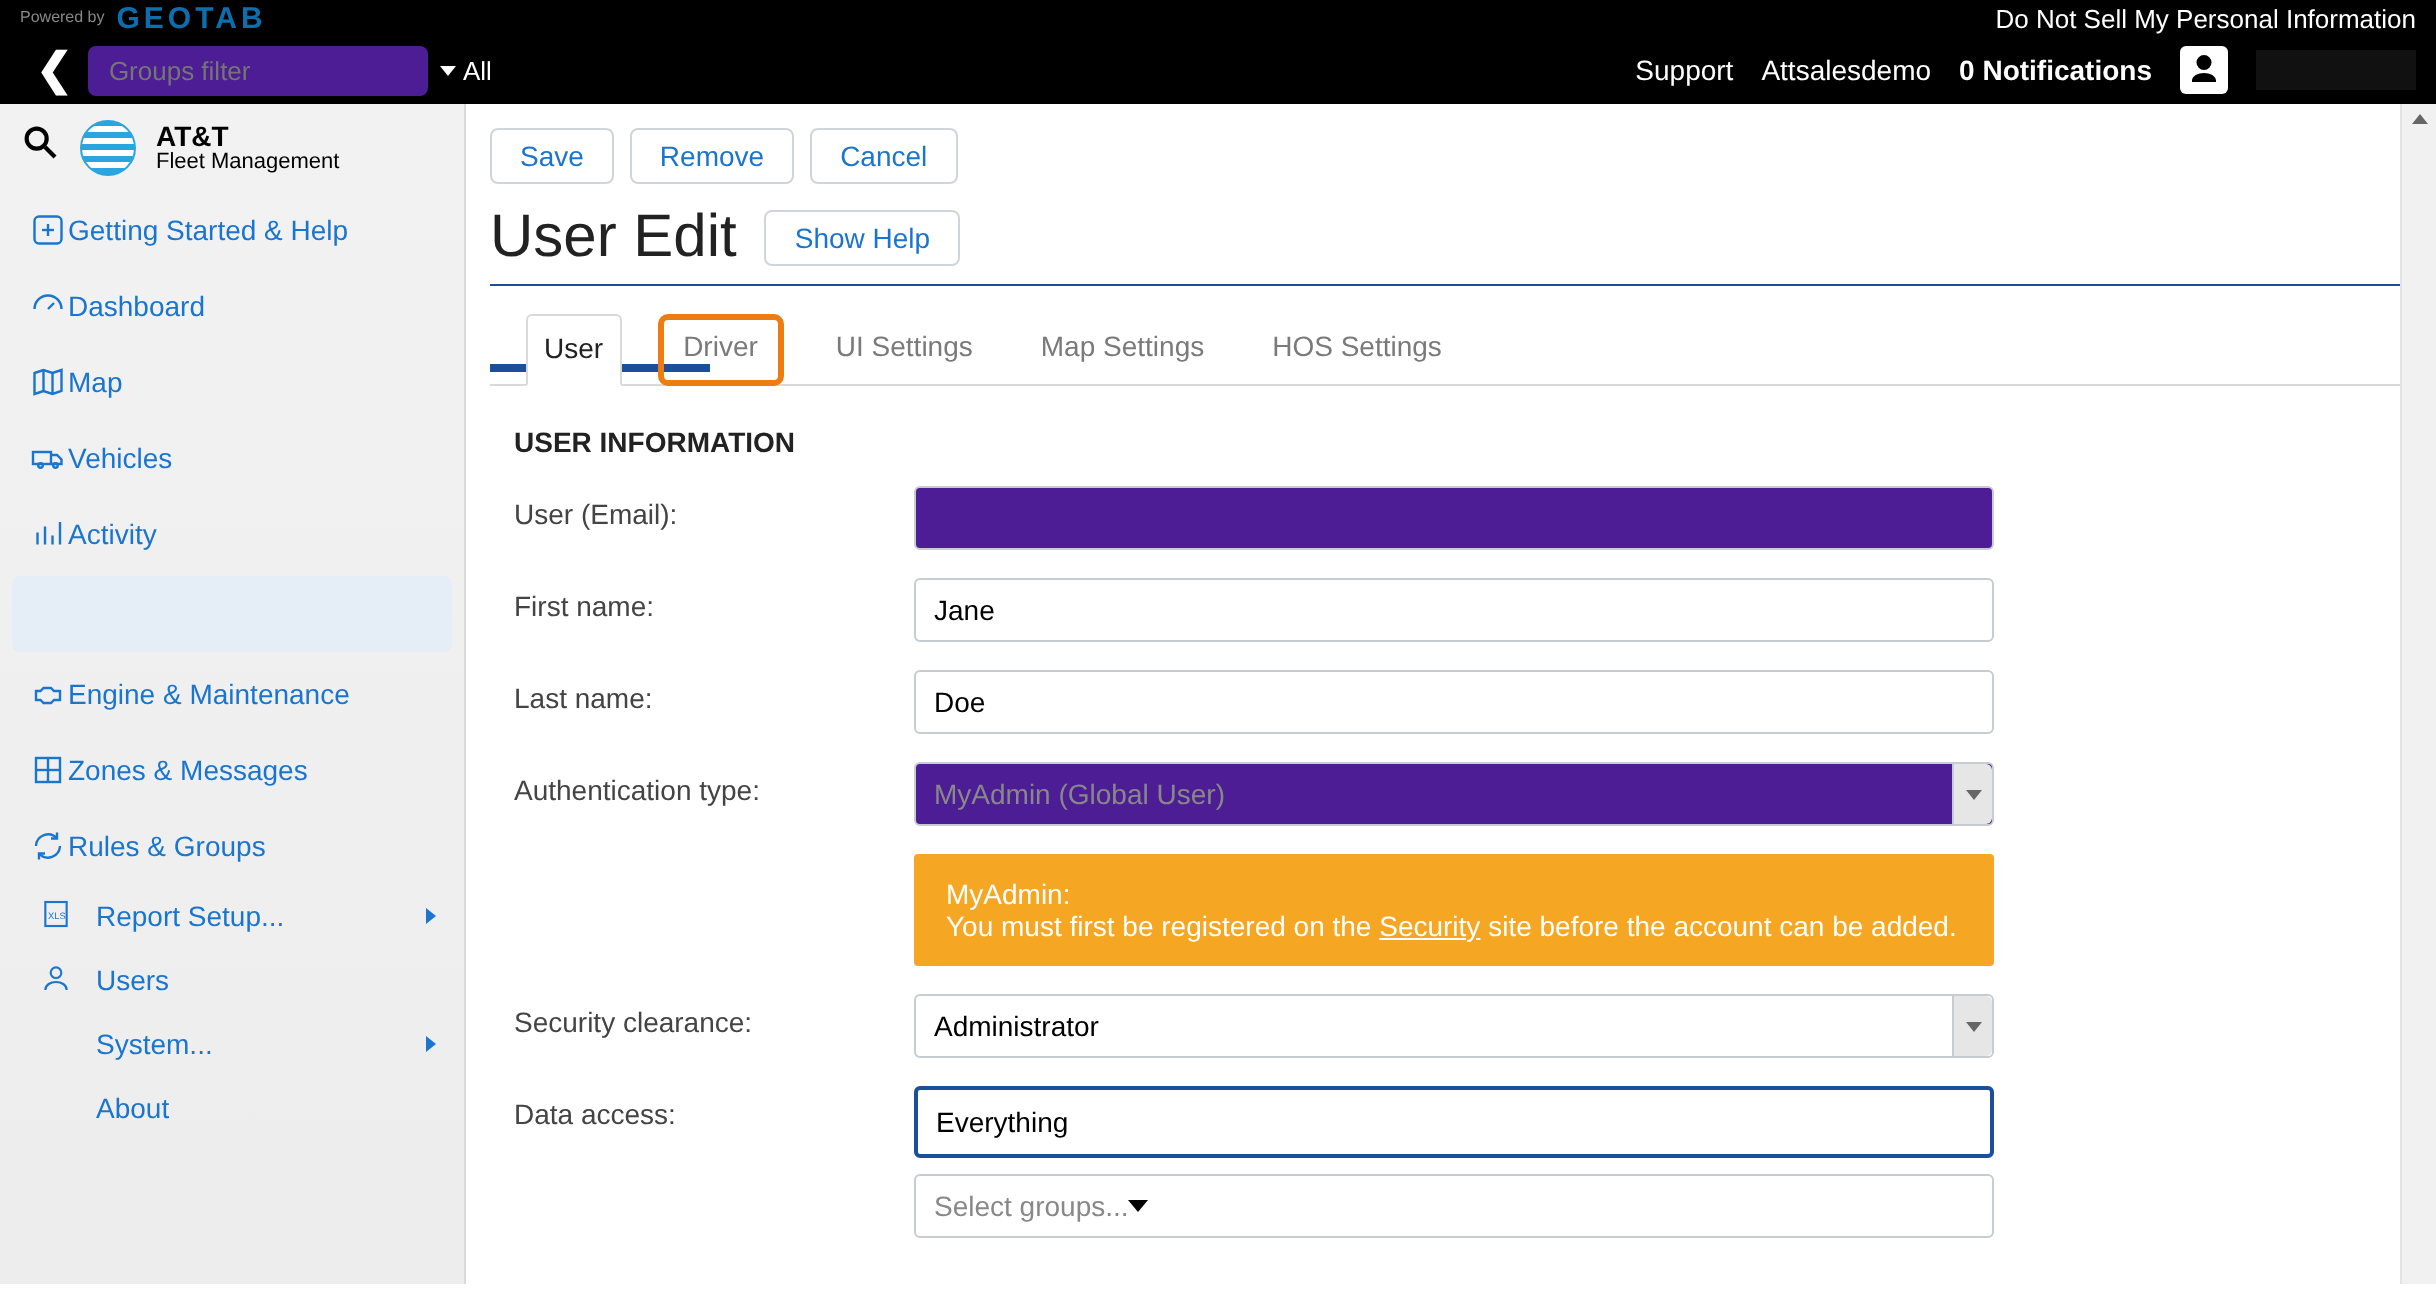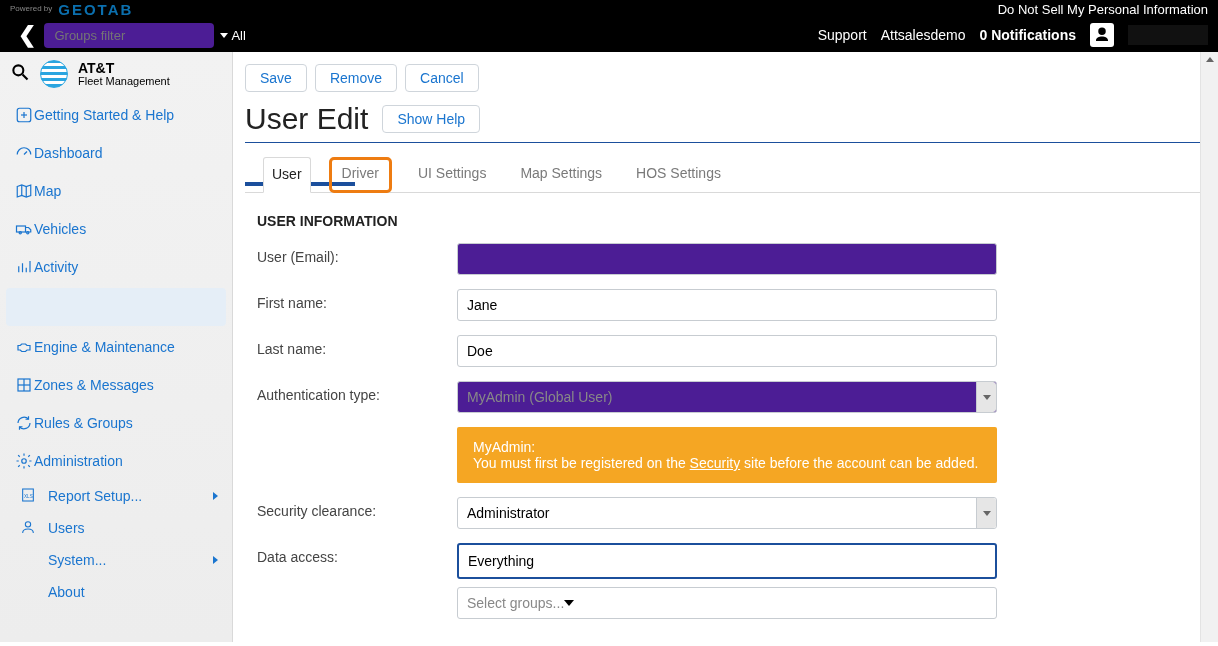--- a/index.html
+++ b/index.html
@@ -194,29 +194,20 @@
           <span class="ic">
             <svg viewBox="0 0 24 24">
               <path d="M4 12a8 8 0 0 1 14-5"></path>
               <path d="M20 12a8 8 0 0 1-14 5"></path>
               <polyline points="18 3 18 7 14 7"></polyline>
               <polyline points="6 21 6 17 10 17"></polyline>
             </svg>
           </span>
           <span>Rules &amp; Groups</span>
         </li>
-      <li class="sb-item">
-          <span class="ic">
-            <svg viewBox="0 0 24 24">
-              <circle cx="12" cy="12" r="3"></circle>
-              <path d="M12 2v3M12 19v3M4.2 4.2l2.1 2.1M17.7 17.7l2.1 2.1M2 12h3M19 12h3M4.2 19.8l2.1-2.1M17.7 6.3l2.1-2.1"></path>
-            </svg>
-          </span>
-          <span>Administration</span>
-        </li>
       <li class="sb-sub">
           <span class="ic-small"><svg viewBox="0 0 24 24">
               <rect x="4" y="3" width="16" height="18"></rect>
               <text x="6" y="16" font-size="7" fill="#1a75cf" stroke="none">XLS</text>
             </svg></span>
           <span>Report Setup...</span>
           <span class="caret-right"></span>
         </li>
       <li class="sb-sub">
           <span class="ic-small"><svg viewBox="0 0 24 24">

